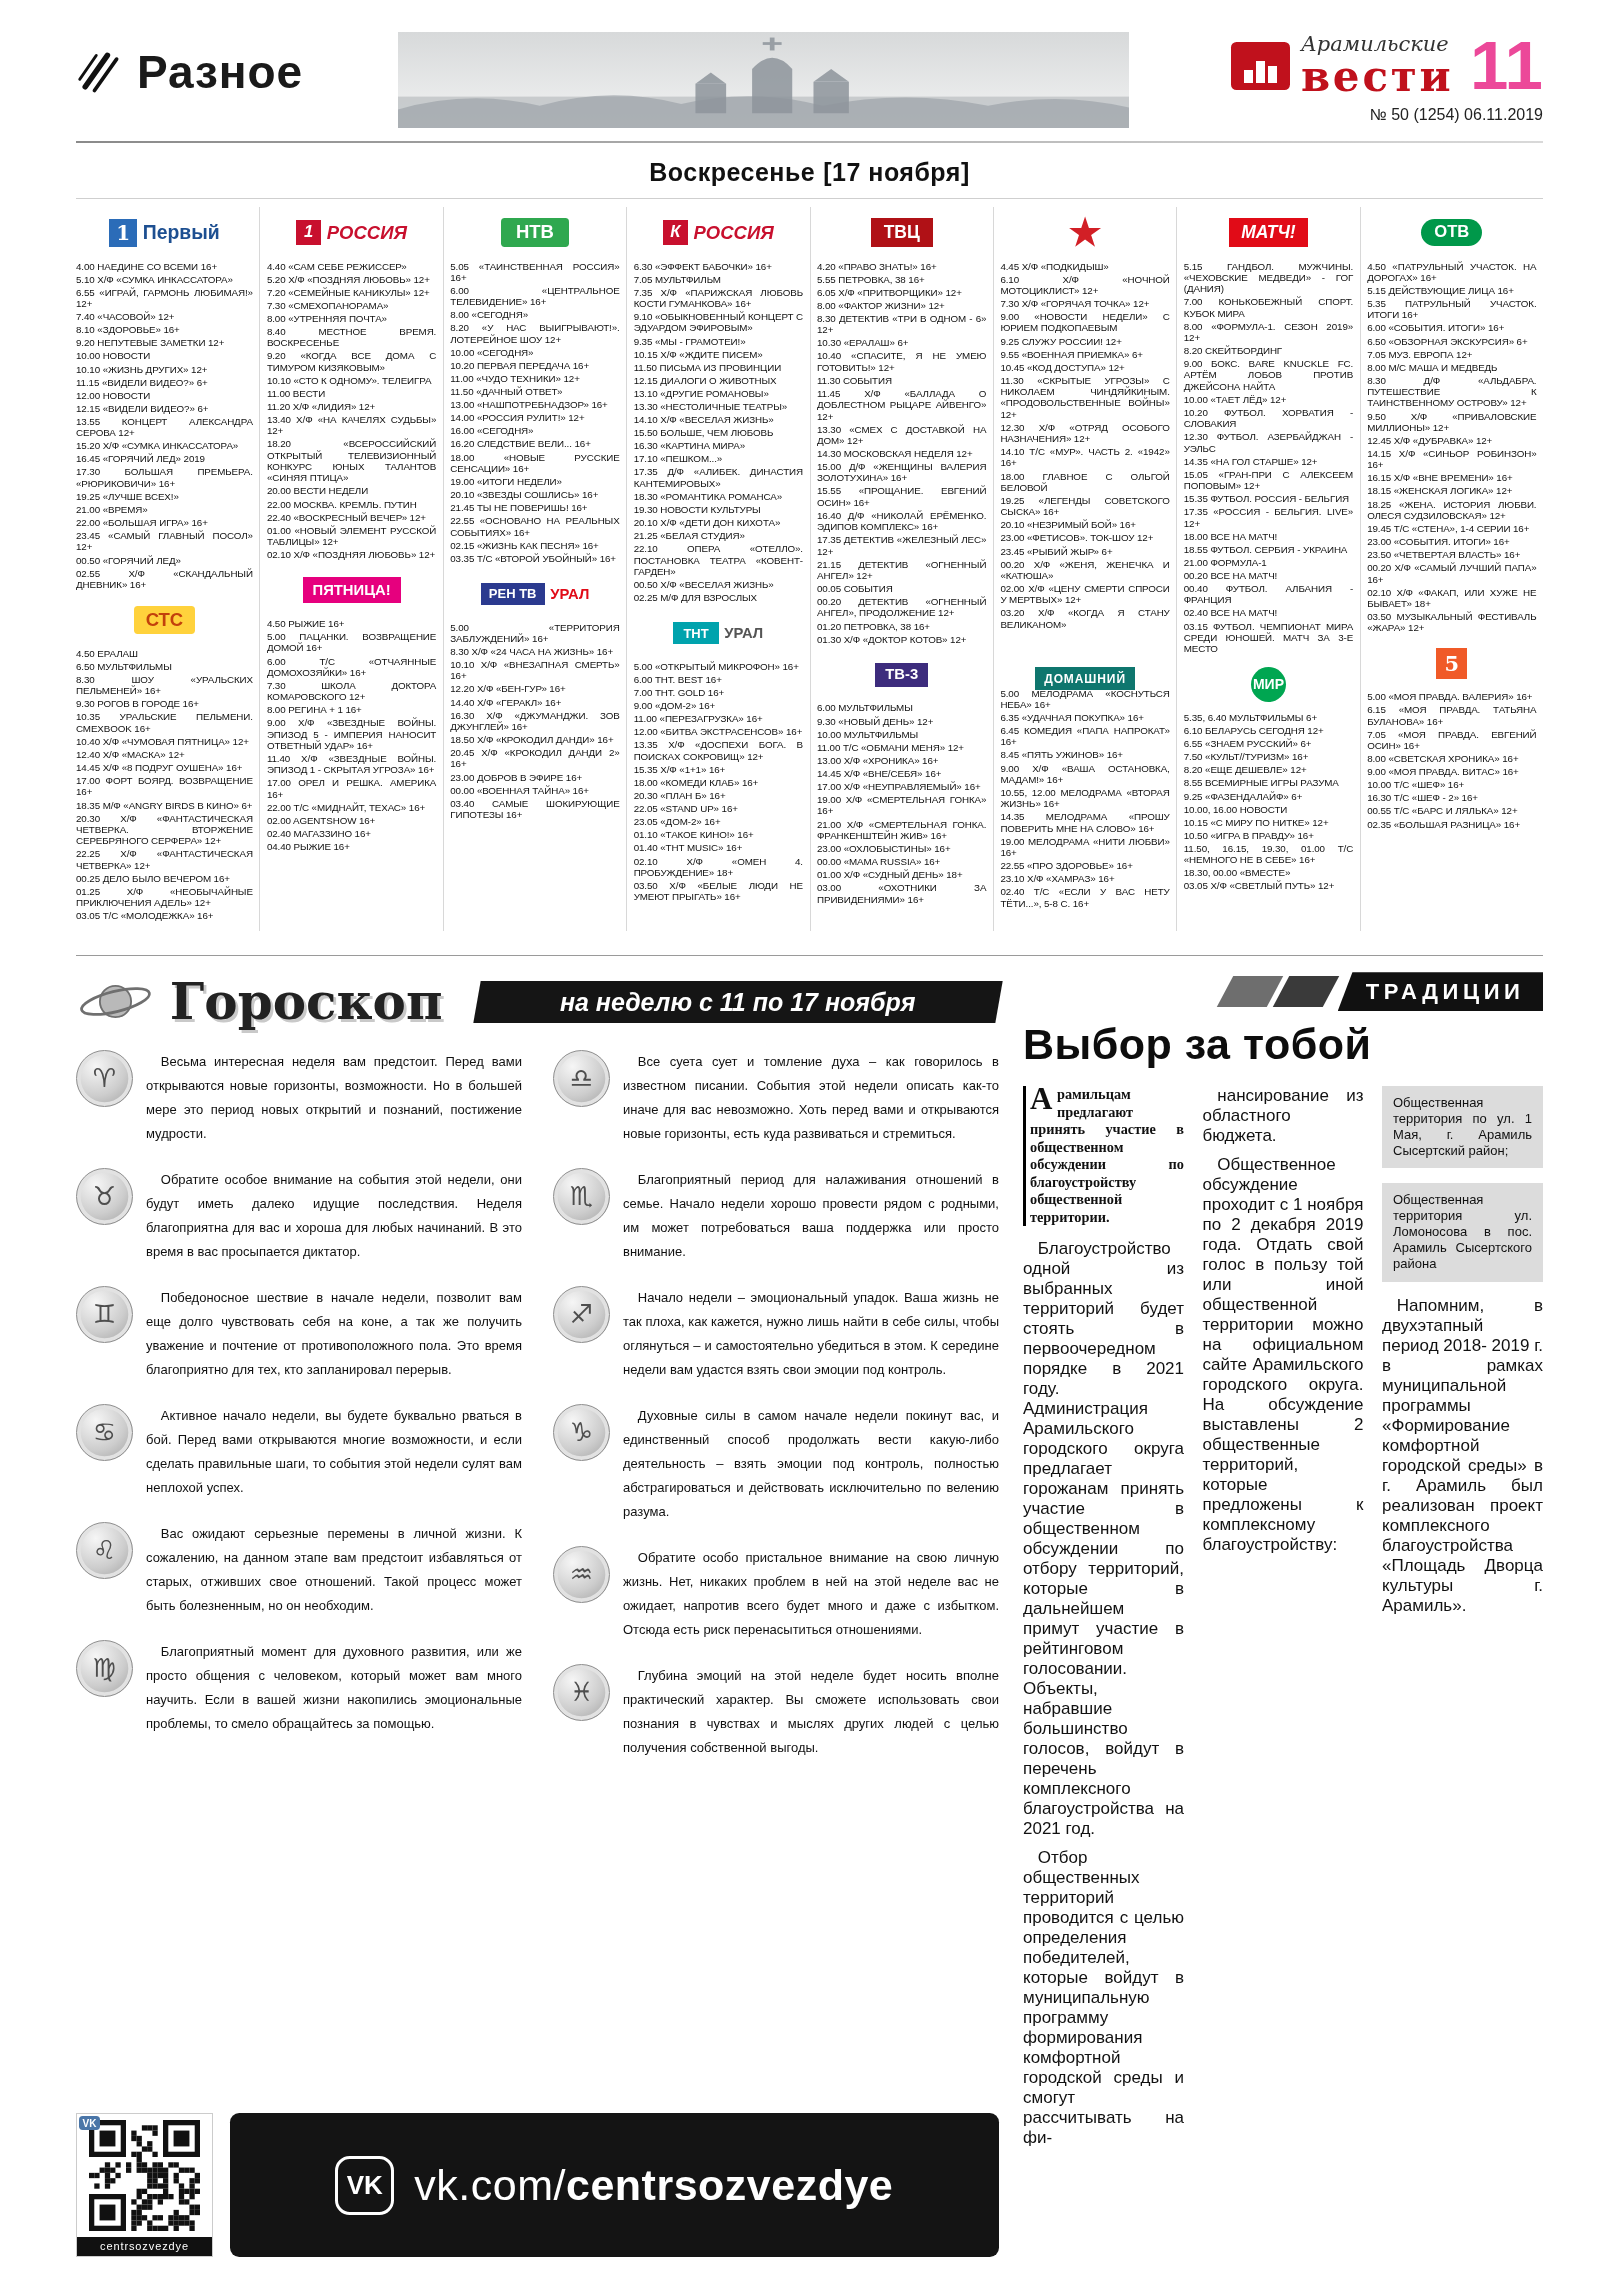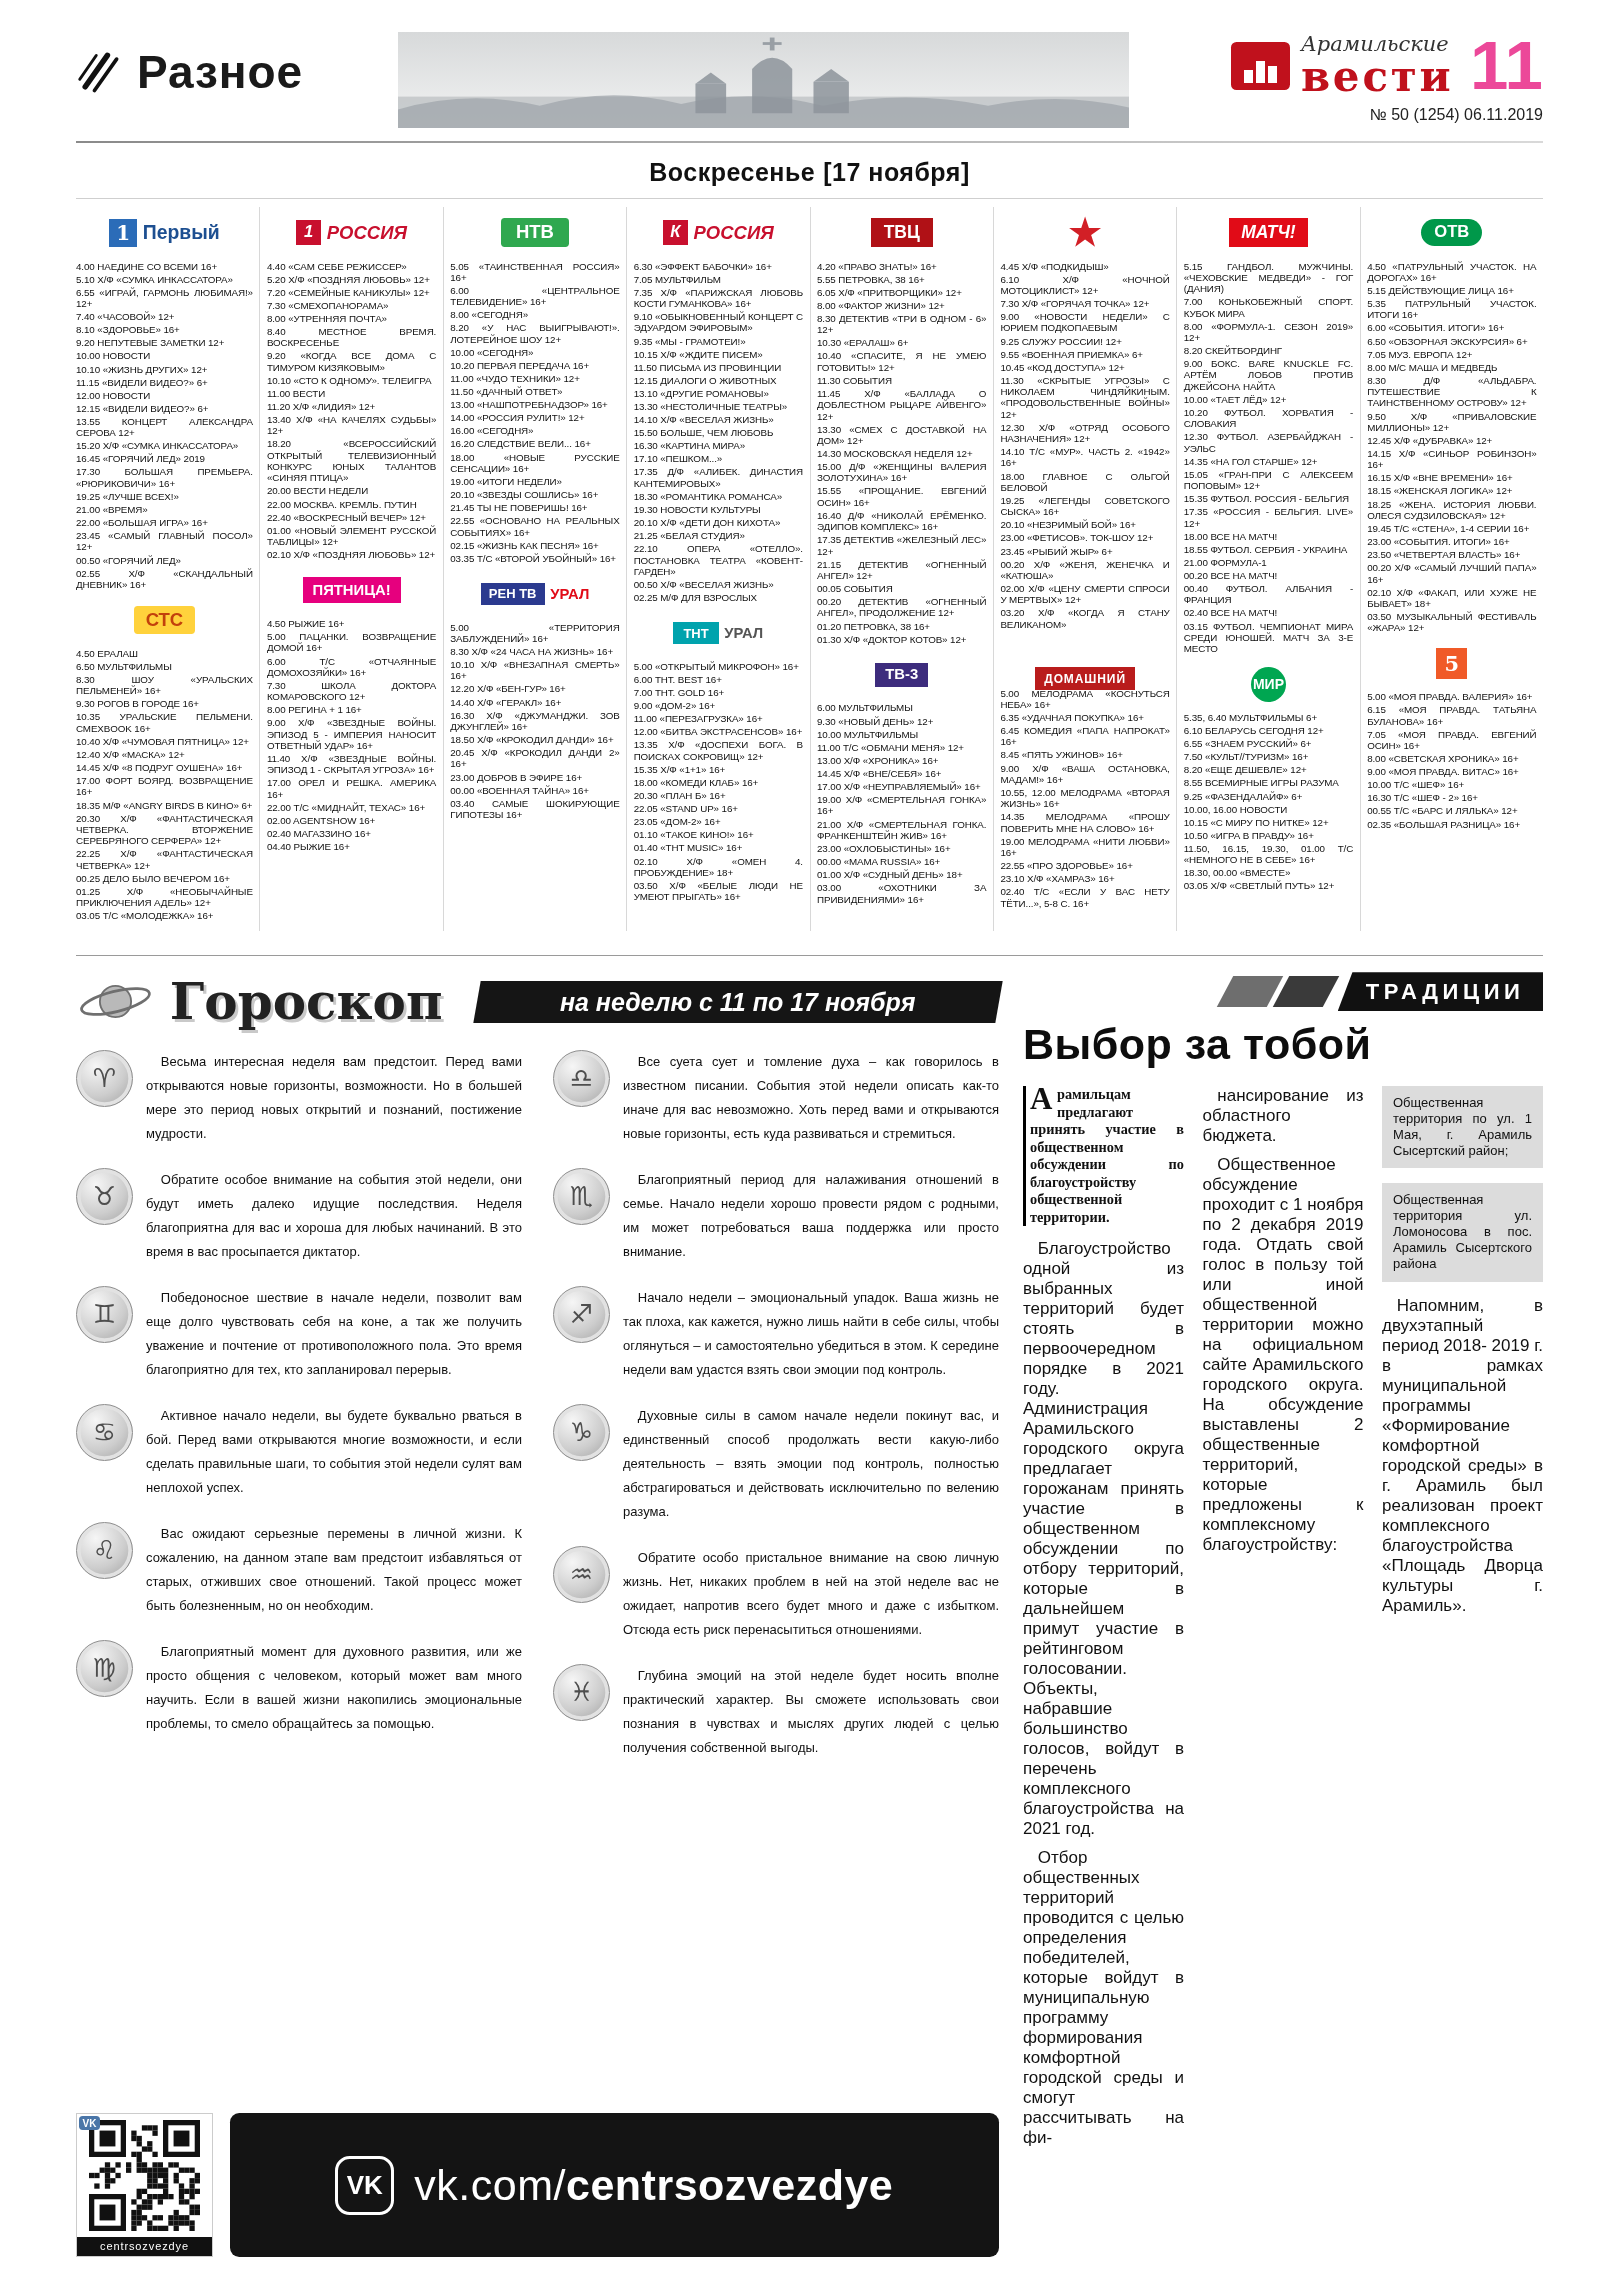--- a/index.html
+++ b/index.html
@@ -45,21 +45,21 @@
   .logo-zvezda .badge{background:none;color:#d21f26;font-size:37px;}
   .logo-match .badge{background:#e10b17;padding:5.5px 12px;font-size:17.5px;font-style:italic;}
   .logo-otv .badge{background:#00984a;padding:5.5px 13px;font-size:16.6px;border-radius:14.8px;}
   .logo-sts .badge{background:#ffd23c;color:#c2410c;padding:4.6px 12px;font-size:18.5px;border-radius:3.7px;}
   .logo-pyatnica .badge{background:#e6007e;padding:5.5px 10px;font-size:14.8px;}
   .logo-ren .badge{background:#2b3a8f;padding:4.6px 8.3px;font-size:13px;}
   .logo-ren .txt{color:#e10b17;font-size:14.8px;}
   .logo-tnt .badge{background:#00a3ad;padding:4.6px 10px;font-size:13px;}
   .logo-tnt .txt{color:#555;font-size:14.8px;}
   .logo-tv3 .badge{background:#3d2c7d;padding:4.6px 10px;font-size:14.8px;}
-  .logo-domashniy .badge{background:#b91c1c;padding:5.5px 9.2px;font-size:12px;letter-spacing:0.9px;margin-top:38px;}
+  .logo-domashniy .badge{background:#0f766e;padding:5.5px 9.2px;font-size:12px;letter-spacing:0.9px;margin-top:38px;}
   .logo-mir .badge{background:#00a651;width:35px;height:35px;border-radius:50%;font-size:14px;}
   .logo-pyatiy .badge{background:#f05a28;width:31px;height:31px;font-size:21px;font-family:"DejaVu Serif",serif;}
   .programs{margin-bottom:9.2px;}
   .prog{margin:0 0 1.8px;font-size:9.8px;line-height:11.3px;text-align:justify;letter-spacing:-0.1px;}
 
   
   .bottom{flex:1;display:flex;gap:24px;margin-top:24px;border-top:1.8px solid #9a9a9a;padding-top:16.6px;}
   .left-col{width:923px;display:flex;flex-direction:column;}
   .right-col{flex:1;}
 

